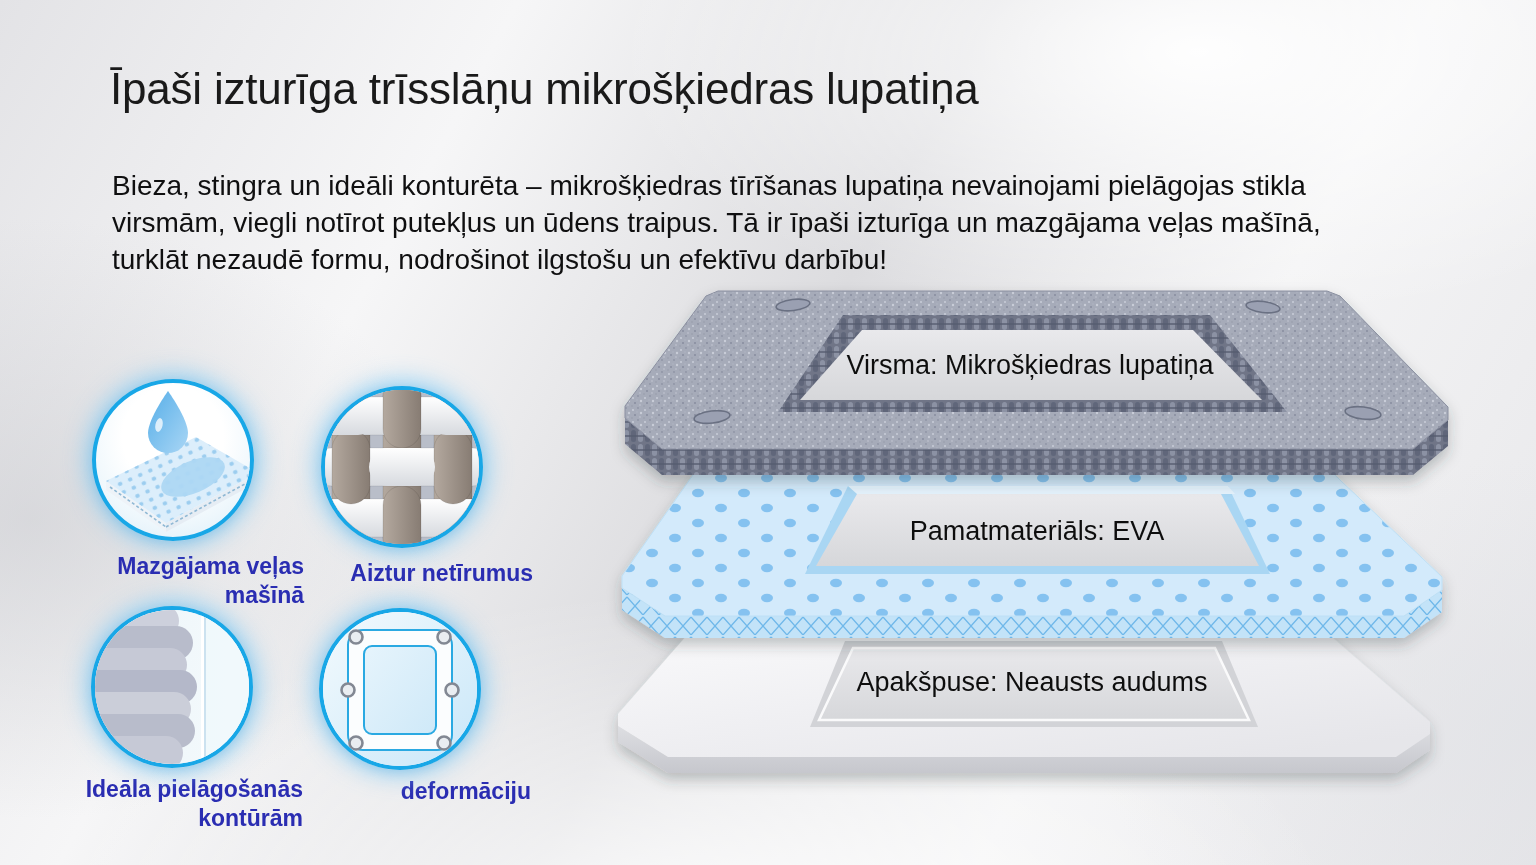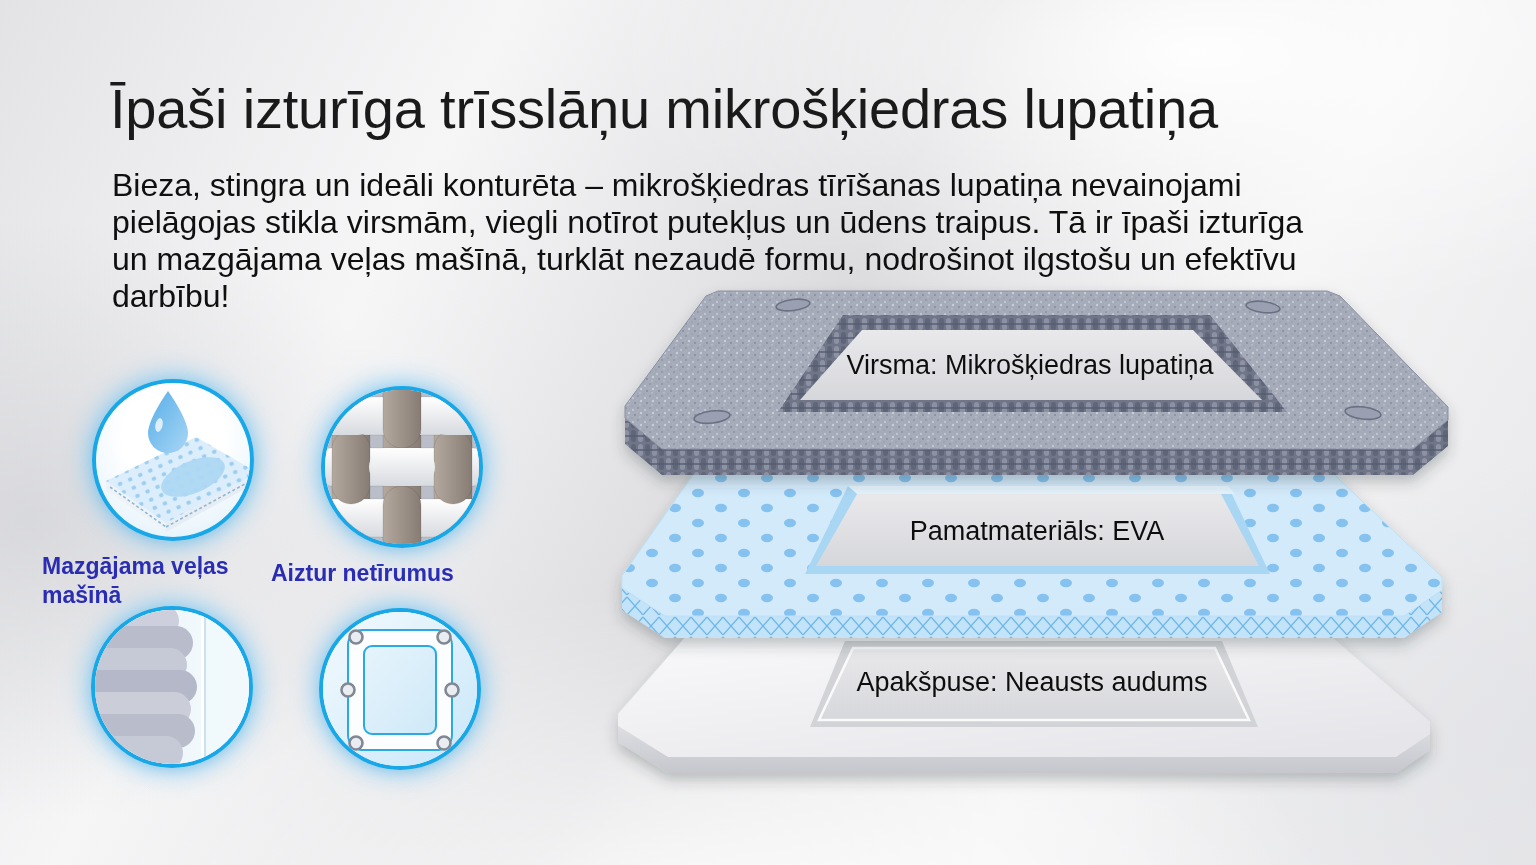--- a/index.html
+++ b/index.html
@@ -7,28 +7,28 @@
     position:relative;width:1536px;height:865px;overflow:hidden;
     font-family:"Liberation Sans",sans-serif;color:#161616;
     background:
       radial-gradient(900px 420px at 78% 6%, rgba(255,255,255,.95), rgba(255,255,255,0) 65%),
       radial-gradient(700px 500px at 2% 60%, rgba(198,199,204,.55), rgba(198,199,204,0) 60%),
       radial-gradient(1100px 600px at 45% 110%, rgba(255,255,255,.9), rgba(255,255,255,0) 60%),
       radial-gradient(800px 500px at 100% 85%, rgba(225,226,230,.7), rgba(225,226,230,0) 55%),
       linear-gradient(118deg,#e3e3e6 0%,#f6f6f7 26%,#dcdcdf 50%,#f4f4f5 72%,#e6e6e9 100%);
   }
   .title{
-    position:absolute;left:110px;top:78px;font-size:56px;line-height:1.1;
+    position:absolute;left:110px;top:65px;font-size:44px;line-height:1.1;
     font-weight:400;color:#1a1a1a;letter-spacing:-0.2px;white-space:nowrap;
   }
   .desc{
     position:absolute;left:112px;top:167px;width:1215px;
-    font-size:32px;line-height:37px;color:#0f0f10;
-  }
-  .feature{position:absolute;text-align:left;}
+    font-size:28px;line-height:37px;color:#0f0f10;
+  }
+  .feature{position:absolute;text-align:right;}
   .f1{left:42px;top:379px;width:262px;}
   .f2{left:271px;top:386px;width:262px;}
   .f3{left:41px;top:606px;width:262px;}
   .f4{left:269px;top:608px;width:262px;}
   .circle{
     position:relative;width:162px;height:162px;margin:0 auto;border-radius:50%;
     border:4px solid #18a7e7;box-sizing:border-box;overflow:hidden;
     background:radial-gradient(circle at 50% 35%, #ffffff 40%, #eef7fc 70%, #d8ecf8 100%);
     box-shadow:0 0 22px 6px rgba(120,200,245,.7), 0 2px 8px rgba(80,140,180,.25);
   }
@@ -134,20 +134,24 @@
           <rect x="-20" y="38" width="112" height="34" rx="17" fill="#c6c9d6"></rect>
           <rect x="-30" y="60" width="132" height="34" rx="17" fill="#b4b8c9"></rect>
           <rect x="-22" y="82" width="118" height="34" rx="17" fill="#cbced9"></rect>
           <rect x="-30" y="104" width="130" height="34" rx="17" fill="#b8bccb"></rect>
           <rect x="-18" y="126" width="106" height="34" rx="17" fill="#c6c9d6"></rect>
         </g>
         <rect x="106" y="0" width="3" height="154" fill="#ffffff" opacity="0.95"></rect>
         <rect x="109" y="0" width="2" height="154" fill="#c3dcec" opacity="0.8"></rect>
       </svg>
     </div>
+    <div class="flabel">
+      <span>Ideāla pielāgošanās</span>
+      <span>kontūrām</span>
+    </div>
   </div>
 
   <div class="feature f4">
     <div class="circle">
       <svg viewBox="0 0 154 154">
         <defs>
           <linearGradient id="icnBgG" x1="0" y1="0" x2="1" y2="1">
             <stop offset="0" stop-color="#f3fafd"></stop>
               <stop offset="1" stop-color="#c9e7f9"></stop>
           </linearGradient>
@@ -163,20 +167,21 @@
           <circle cx="33" cy="25" r="6.5"></circle>
             <circle cx="121" cy="25" r="6.5"></circle>
           <circle cx="25" cy="78" r="6.5"></circle>
             <circle cx="129" cy="78" r="6.5"></circle>
           <circle cx="33" cy="131" r="6.5"></circle>
             <circle cx="121" cy="131" r="6.5"></circle>
         </g>
       </svg>
     </div>
     <div class="flabel">
+      <span>deformāciju</span>
     </div>
   </div>
 
   <div class="layers-wrap">
     <svg viewBox="0 0 950 520" width="950" height="520">
       <defs>
         <filter id="lshadow" x="-10%" y="-10%" width="120%" height="135%">
           <feDropShadow dx="0" dy="7" stdDeviation="7" flood-color="#30343c" flood-opacity="0.28"></feDropShadow>
         </filter>
         <pattern id="speck" width="12" height="12" patternUnits="userSpaceOnUse">

